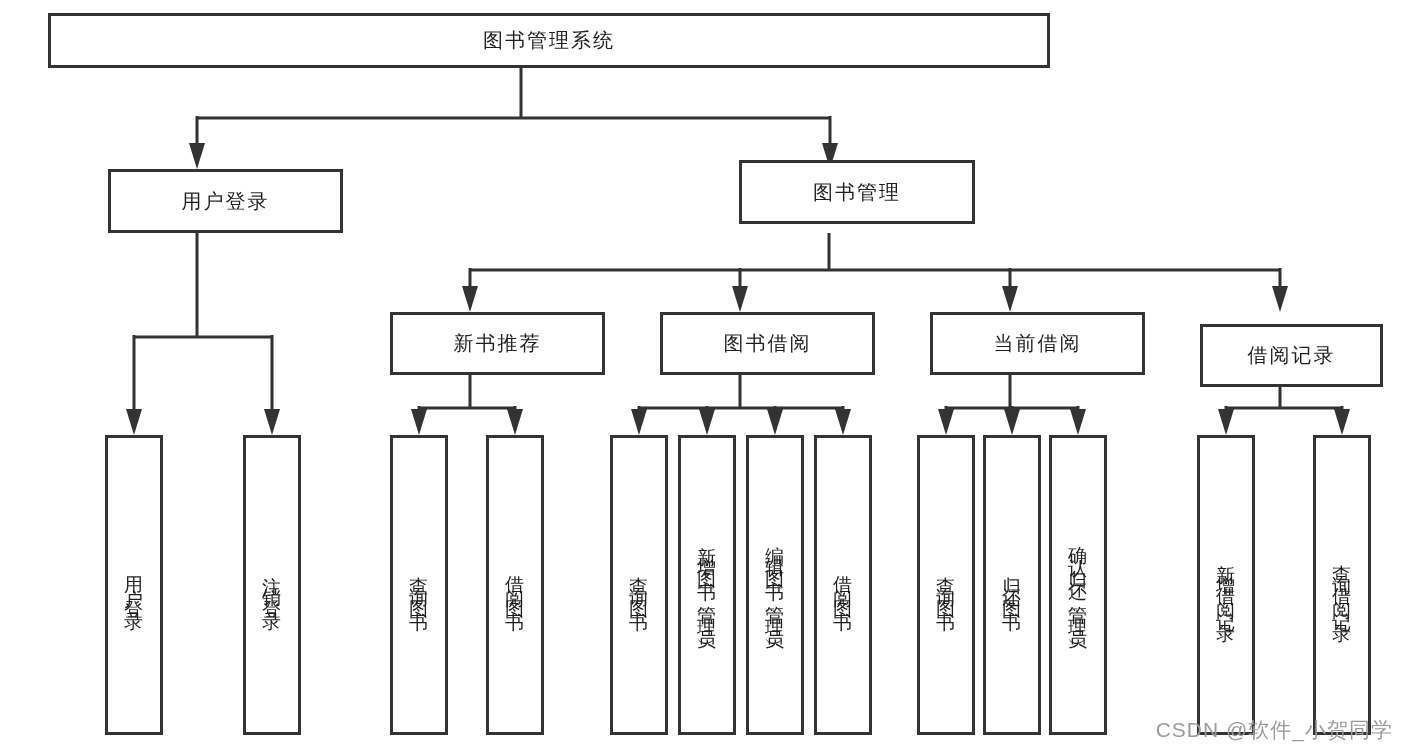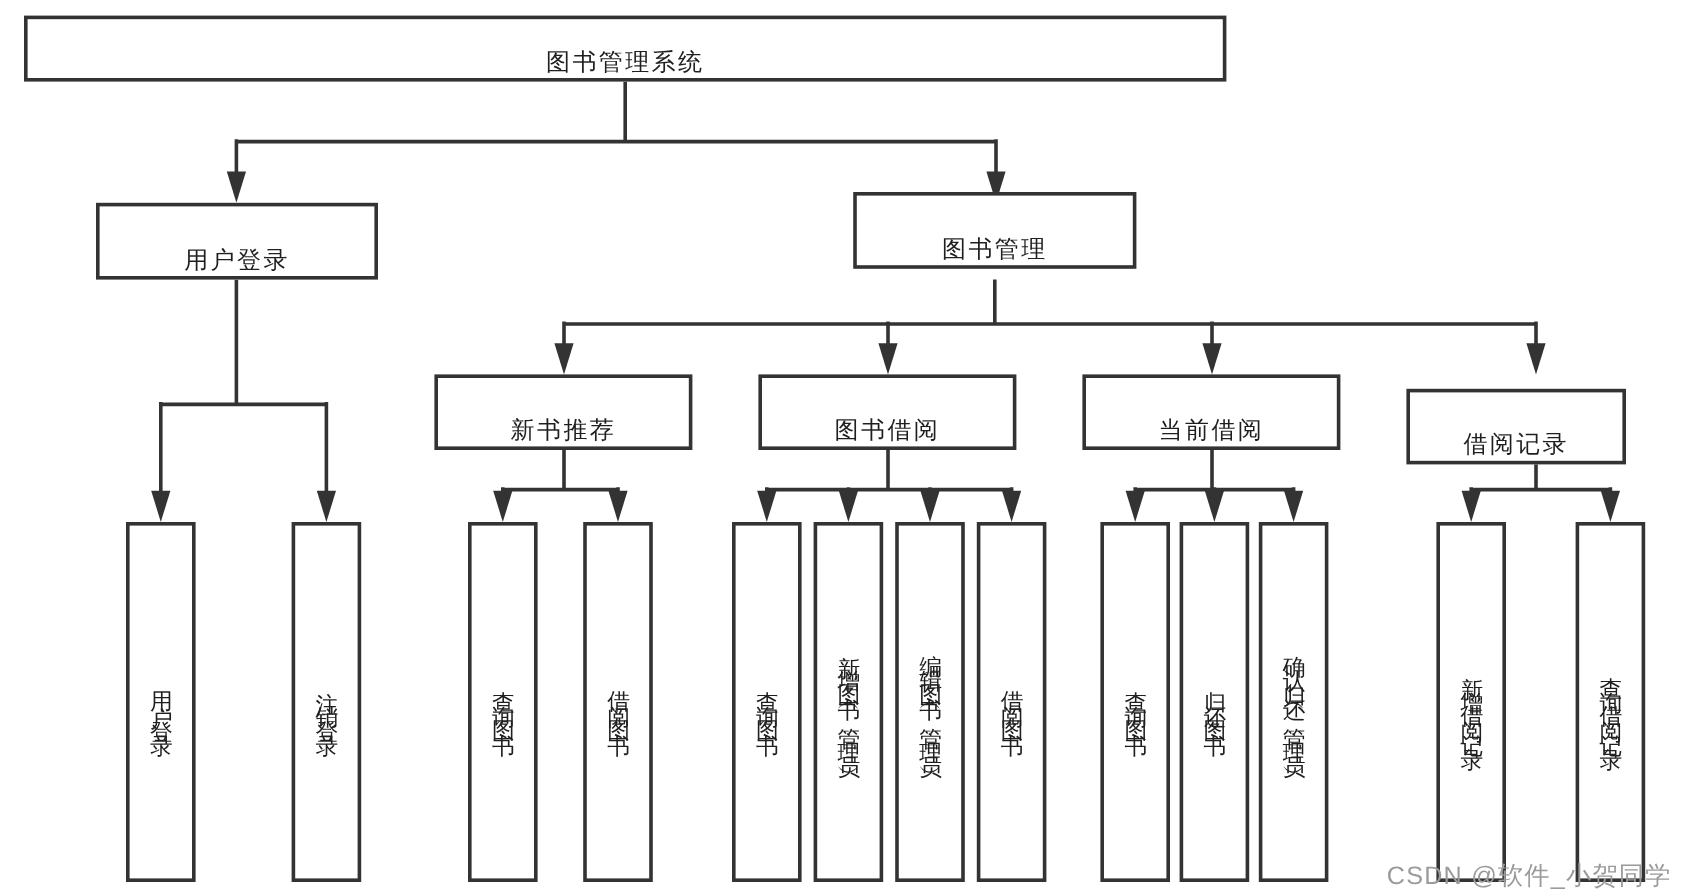--- a/index.html
+++ b/index.html
@@ -3,22 +3,22 @@
 <meta charset="utf-8">
 <style>
   html,body{margin:0;padding:0;background:#fff;}
   .canvas{
     position:relative;width:1405px;height:747px;background:#fff;overflow:hidden;
     font-family:"Liberation Sans","DejaVu Sans",sans-serif;
   }
   .connectors{position:absolute;left:0;top:0;width:1405px;height:747px;pointer-events:none;}
   .node{
     position:absolute;border:3px solid #333;background:#fff;
-    display:flex;align-items:flex-end;justify-content:center;
-    color:#1f1f1f;box-sizing:border-box;
+    display:flex;align-items:center;justify-content:center;
+    color:#1f1f1f;box-sizing:border-box;margin-left:28px;
   }
   .node.h{font-size:20px;letter-spacing:2px;}
   .node.root{font-size:20px;letter-spacing:2px;}
   .leaf{
     position:absolute;border:3px solid #333;background:#fff;
     width:58px;height:300px;top:435px;box-sizing:border-box;
     display:flex;align-items:center;justify-content:center;
   }
   .leaf span{
     writing-mode:vertical-rl;text-orientation:mixed;

